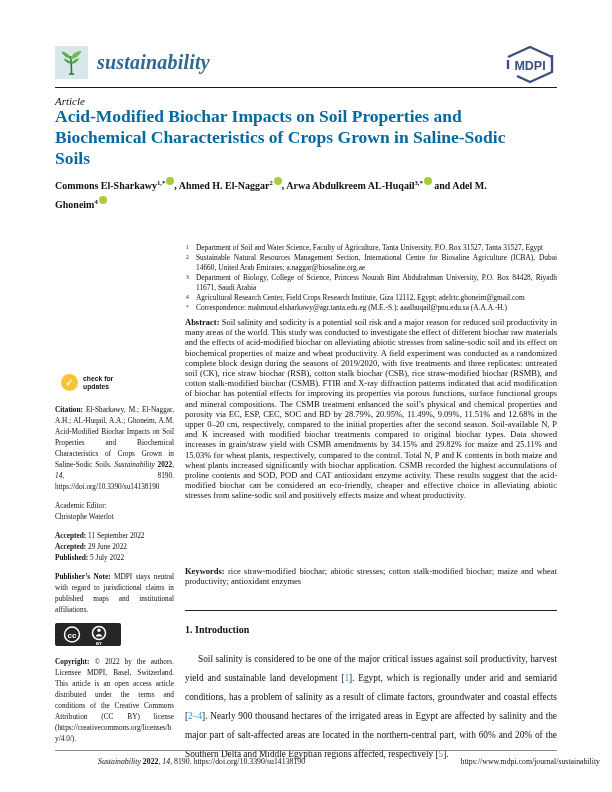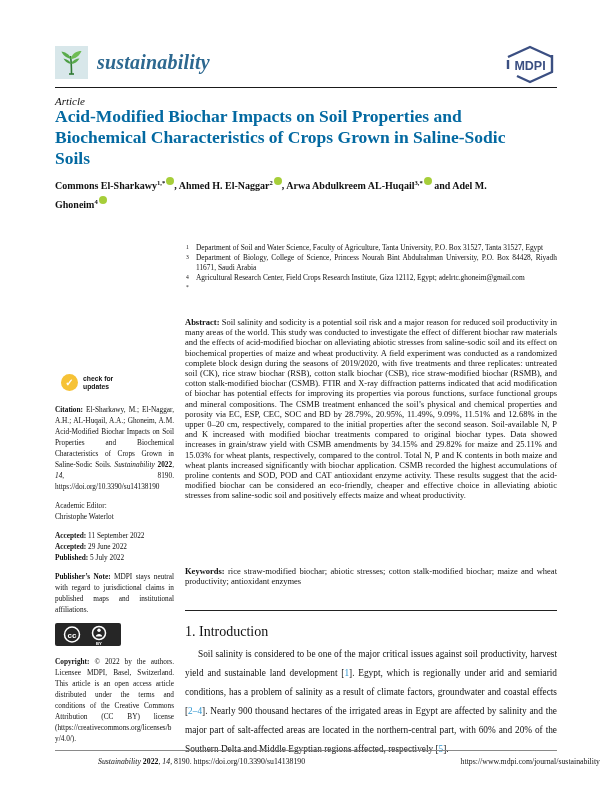--- a/index.html
+++ b/index.html
@@ -24,21 +24,21 @@
 
   
   .aff-block{position:absolute;left:185px;top:217px;width:372px;font-size:7.4px;line-height:10px;margin-top:26px;}
   .aff-item{position:relative;padding-left:11px;text-align:justify;}
   .aff-num{position:absolute;left:1px;top:-1px;font-size:5.6px;}
   .abstract{position:absolute;left:185px;top:317px;width:372px;font-size:8.5px;line-height:10.2px;text-align:justify;}
   .abstract b,.kw b{font-weight:bold;}
   .kw{position:absolute;left:185px;top:566px;width:372px;font-size:8.5px;line-height:10.2px;text-align:justify;}
   .kw-rule{position:absolute;left:185px;width:372px;top:610px;height:1px;background:#222;}
   .section{position:absolute;left:185px;top:624px;width:372px;}
-  .section-heading{font-weight:normal;font-size:14px;margin:0 0 5px 0;}
+  .section-heading{font-weight:bold;font-size:10px;margin:0 0 15px 0;}
   .section p{margin:0;font-size:9.3px;line-height:19px;text-align:justify;text-indent:13px;}
   .cite{color:#2e96d1;}
 
   
   .sidebar{position:absolute;left:55px;top:374px;width:119px;font-size:7.3px;line-height:11px;}
   .update-badge{display:flex;align-items:center;gap:5px;margin:0 0 13px 6px;cursor:pointer;}
   .check-circle{width:17px;height:17px;border-radius:50%;background:#f6c236;color:#fff;font-size:10px;font-weight:bold;
                 display:flex;align-items:center;justify-content:center;font-family:"Liberation Sans",sans-serif;}
   .update-text{font-family:"Liberation Sans",sans-serif;font-weight:bold;font-size:6.8px;line-height:7.5px;color:#111;}
   .side-block{margin-bottom:8px;text-align:justify;overflow-wrap:break-word;}
@@ -88,29 +88,34 @@
   <div class="authors">
     <span>Commons El-Sharkawy</span><sup>1,*</sup><span class="orcid"></span><span>, </span><span>Ahmed H. El-Naggar</span><sup>2</sup><span class="orcid"></span><span>, </span><span>Arwa Abdulkreem AL-Huqail</span><sup>3,*</sup><span class="orcid"></span><span> </span><span>and Adel M. Ghoneim</span><sup>4</sup><span class="orcid"></span>
   </div>
 
   <div class="aff-block">
     <div class="aff-item">
       <span class="aff-num">1</span>
       <span>Department of Soil and Water Science, Faculty of Agriculture, Tanta University, P.O. Box 31527, Tanta 31527, Egypt</span>
     </div>
     <div class="aff-item">
+      <span class="aff-num">2</span>
+      <span>Sustainable Natural Resources Management Section, International Centre for Biosaline Agriculture (ICBA), Dubai 14660, United Arab Emirates; a.naggar@biosaline.org.ae</span>
+    </div>
+    <div class="aff-item">
       <span class="aff-num">3</span>
       <span>Department of Biology, College of Science, Princess Nourah Bint Abdulrahman University, P.O. Box 84428, Riyadh 11671, Saudi Arabia</span>
     </div>
     <div class="aff-item">
       <span class="aff-num">4</span>
       <span>Agricultural Research Center, Field Crops Research Institute, Giza 12112, Egypt; adelrtc.ghoneim@gmail.com</span>
     </div>
     <div class="aff-item">
       <span class="aff-num">*</span>
+      <span>Correspondence: mahmoud.elsharkawy@agr.tanta.edu.eg (M.E.-S.); aaalhuqail@pnu.edu.sa (A.A.A.-H.)</span>
     </div>
   </div>
 
   <div class="abstract">
     <b>Abstract:</b><span> Soil salinity and sodicity is a potential soil risk and a major reason for reduced soil productivity in many areas of the world. This study was conducted to investigate the effect of different biochar raw materials and the effects of acid-modified biochar on alleviating abiotic stresses from saline-sodic soil and its effect on biochemical properties of maize and wheat productivity. A field experiment was conducted as a randomized complete block design during the seasons of 2019/2020, with five treatments and three replicates: untreated soil (CK), rice straw biochar (RSB), cotton stalk biochar (CSB), rice straw-modified biochar (RSMB), and cotton stalk-modified biochar (CSMB). FTIR and X-ray diffraction patterns indicated that acid modification of biochar has potential effects for improving its properties via porous functions, surface functional groups and mineral compositions. The CSMB treatment enhanced the soil’s physical and chemical properties and porosity via EC, ESP, CEC, SOC and BD by 28.79%, 20.95%, 11.49%, 9.09%, 11.51% and 12.68% in the upper 0–20 cm, respectively, compared to the initial properties after the second season. Soil-available N, P and K increased with modified biochar treatments compared to original biochar types. Data showed increases in grain/straw yield with CSMB amendments by 34.15% and 29.82% for maize and 25.11% and 15.03% for wheat plants, respectively, compared to the control. Total N, P and K contents in both maize and wheat plants increased significantly with biochar application. CSMB recorded the highest accumulations of proline contents and SOD, POD and CAT antioxidant enzyme activity. These results suggest that the acid-modified biochar can be considered an eco-friendly, cheaper and effective choice in alleviating abiotic stresses from saline-sodic soil and positively effects maize and wheat productivity.</span>
   </div>
 
   <div class="kw">
     <b>Keywords:</b><span> rice straw-modified biochar; abiotic stresses; cotton stalk-modified biochar; maize and wheat productivity; antioxidant enzymes</span>
   </div>

